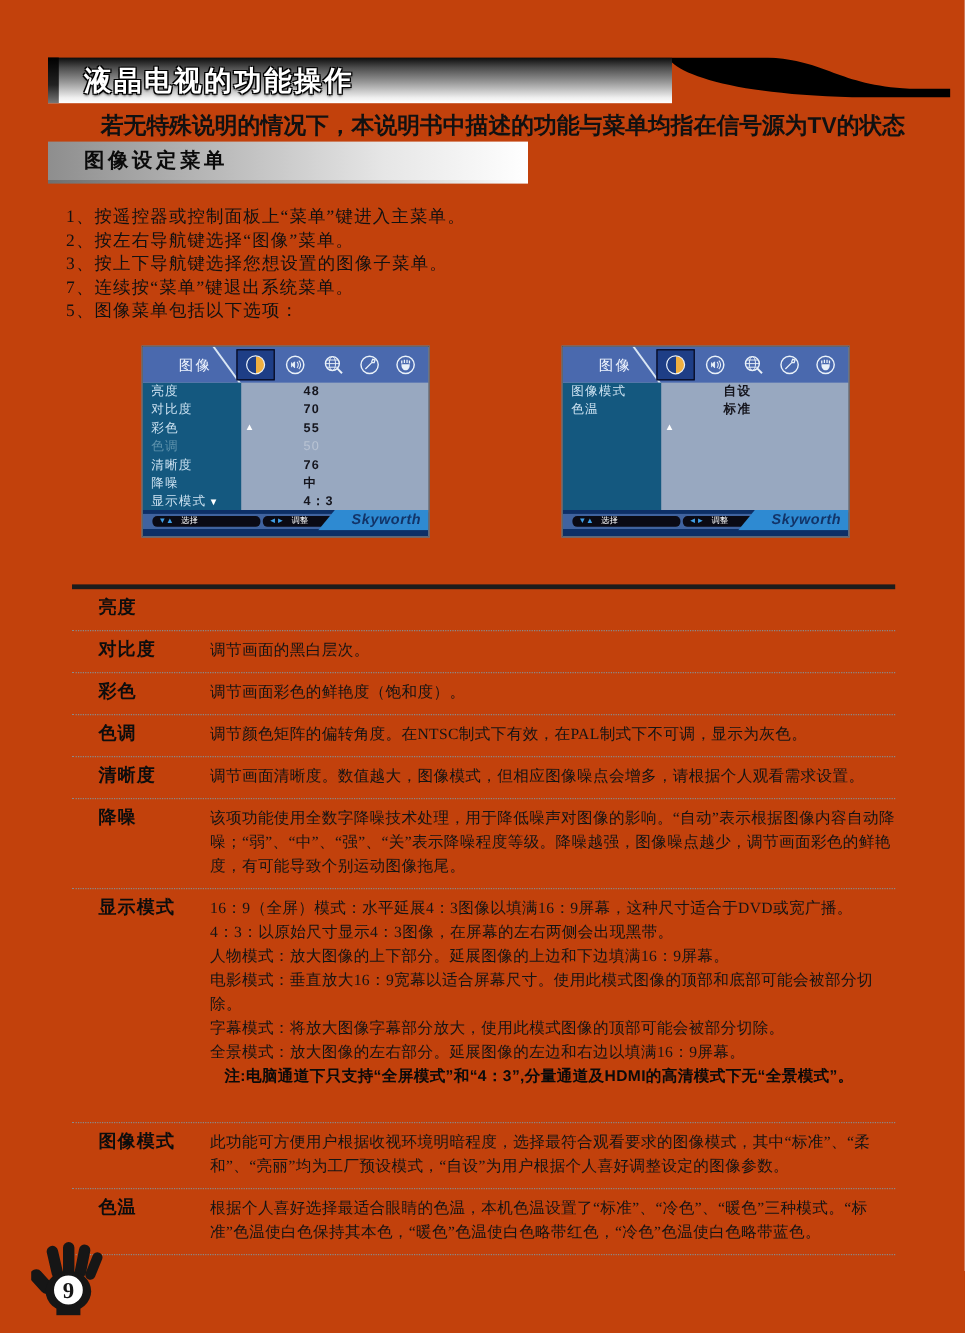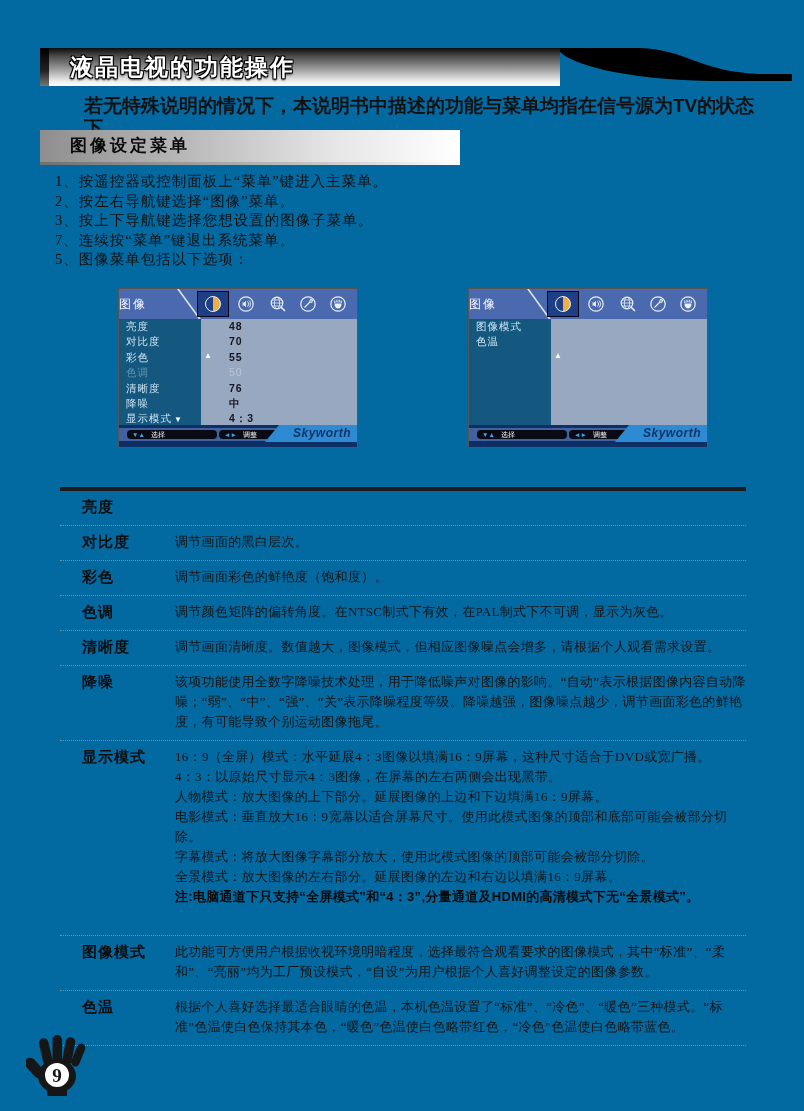--- a/index.html
+++ b/index.html
@@ -1,69 +1,69 @@
 <!DOCTYPE html>
 <html><head>
 <meta charset="utf-8">
 <style>
   html,body{margin:0;padding:0;background:#e8e8e8;}
-  .page{position:relative;width:804px;height:1111px;background:#0369a1;margin:0 auto;
+  .page{position:relative;width:804px;height:1111px;background:#c2410c;margin:0 auto;
         font-family:"Liberation Sans",sans-serif;overflow:hidden;}
 
   
   .banner{position:absolute;left:40px;top:48px;width:752px;height:38px;}
   .banner-grad{position:absolute;left:0;top:0;width:520px;height:38px;
      background:linear-gradient(180deg,#0c0c0c 0%,#4d4d4d 22%,#9a9a9a 55%,#efefef 88%,#ffffff 100%);}
   .banner-edge{position:absolute;left:0;top:0;width:9px;height:38px;
      background:linear-gradient(180deg,#000 0%,#222 60%,#777 100%);}
   .banner-title{position:absolute;left:30px;top:0;height:38px;line-height:38px;
      font-size:23px;font-weight:bold;color:#ffffff;letter-spacing:2px;
      text-shadow:-1px -1px 0 #000,1px -1px 0 #000,-1px 1px 0 #000,1px 1px 0 #000,0 2px 2px #333;}
   .banner-swoosh{position:absolute;left:520px;top:0;width:232px;height:38px;}
 
   
   .intro-note{position:absolute;left:84px;top:95px;width:700px;font-size:19px;font-weight:bold;
      color:#111;line-height:22px;}
 
   
-  .section-bar{position:absolute;left:40px;top:130px;width:400px;height:32px;
-     background:linear-gradient(90deg,#8e8e8e 0%,#b9b9b9 35%,#e6e6e6 70%,#ffffff 100%);padding-left:20px;}
+  .section-bar{position:absolute;left:40px;top:118px;width:400px;height:32px;
+     background:linear-gradient(90deg,#8e8e8e 0%,#b9b9b9 35%,#e6e6e6 70%,#ffffff 100%);}
   .section-bar:after{content:"";position:absolute;left:0;bottom:-3px;width:100%;height:3px;
      background:linear-gradient(90deg,#6f6f6f 0%,#bdbdbd 60%,#fff 100%);}
   .section-title{position:absolute;left:30px;top:0;height:32px;line-height:32px;
      font-size:17px;font-weight:bold;color:#0a0a0a;letter-spacing:3px;}
 
   
   .steps{position:absolute;left:55px;top:172px;width:620px;
      font-family:"Liberation Serif",serif;font-size:14.5px;color:#111;}
   .step{line-height:19.5px;letter-spacing:1px;}
 
   
   .osd{position:absolute;width:240px;height:160px;border:1px solid #555;background:#98a8c0;
      box-sizing:border-box;overflow:hidden;font-family:"Liberation Sans",sans-serif;}
   .osd-left{left:118px;top:288px;}
   .osd-right{left:468px;top:288px;}
   .osd-header{position:absolute;left:0;top:0;width:100%;height:30px;background:#4a69ae;}
-  .osd-tab{position:absolute;left:0;top:0;width:58px;height:30px;line-height:30px;text-align:left;
+  .osd-tab{position:absolute;left:0;top:0;width:58px;height:30px;line-height:30px;text-align:right;
      color:#f2f7ff;font-size:12px;letter-spacing:2px;}
   .osd-tab-sep{position:absolute;left:58px;top:0;width:2px;height:30px;background:#d9e6f4;
      transform:skewX(36deg);transform-origin:top left;}
   .osd-selbox{position:absolute;left:78px;top:2px;width:32px;height:26px;background:#1e3e86;
      border:1px solid #060618;box-sizing:border-box;}
   .icon-circle{position:absolute;top:7px;width:16px;height:16px;border:1px solid #e9f1f9;
      border-radius:50%;box-sizing:border-box;}
   .icon-contrast{left:86px;background:linear-gradient(90deg,rgba(0,0,0,0) 50%,#f0b040 50%);}
   .icon-slot{position:absolute;top:6px;width:18px;height:18px;}
   .osd-body{position:absolute;left:0;top:30px;width:100%;height:108px;background:#98a8c0;}
   .osd-sidebar{position:absolute;left:0;top:0;width:82px;height:108px;background:#14587f;}
   .osd-label{padding-left:7px;height:15.4px;line-height:15.4px;font-size:10.5px;color:#cfe4f3;
      letter-spacing:1px;white-space:nowrap;}
   .osd-label.dim{color:#5f93ad;}
   .osd-values{position:absolute;left:82px;top:0;width:158px;height:108px;}
-  .osd-value{padding-left:28px;height:15.4px;line-height:15.4px;font-size:10.5px;color:#15151d;
+  .osd-value{padding-left:52px;height:15.4px;line-height:15.4px;font-size:10.5px;color:#15151d;
      font-weight:bold;letter-spacing:1px;}
   .osd-value.dim{color:#b9c3d3;font-weight:normal;}
   .osd-arrow{position:absolute;color:#ffffff;font-size:8px;line-height:8px;}
   .arrow-up{left:85px;top:33px;}
   .arrow-dn-right{left:85px;top:128px;}
   .lbl-arrow{color:#ffffff;font-size:8px;margin-left:2px;}
   .osd-footer{position:absolute;left:0;bottom:0;width:100%;height:22px;background:#0d2f66;}
   .footer-band{position:absolute;left:0;top:3px;width:165px;height:13px;background:#40639f;
      clip-path:polygon(0 0,157px 0,165px 13px,0 13px);}
   .brand-zone{position:absolute;right:0;top:0;width:92px;height:17px;background:#2e8ad2;
@@ -77,21 +77,21 @@
   .key-arrows{color:#3fa0e8;font-size:6.5px;margin-right:6px;}
 
   
   .spec-table{position:absolute;left:60px;top:487px;width:686px;border-top:4px solid #1c1c1c;}
   .spec-row{display:flex;border-bottom:1px dotted #8a8a8a;padding:6px 0 8px 0;}
   .spec-term{width:115px;box-sizing:border-box;padding-left:22px;font-size:15px;font-weight:bold;
      color:#0d0d0d;line-height:20px;letter-spacing:1px;}
   .spec-desc{flex:1;font-family:"Liberation Serif",serif;font-size:13px;color:#141414;
      line-height:20px;white-space:pre-line;letter-spacing:0.3px;}
   .spec-note{font-family:"Liberation Sans",sans-serif;font-weight:bold;font-size:13px;
-     line-height:20px;color:#0a0a0a;}
+     line-height:20px;color:#0a0a0a;margin-left:12px;}
 
   
   .hand{position:absolute;left:26px;top:1034px;width:64px;height:66px;}
   .hand text{font-family:"Liberation Serif",serif;}
 </style>
 </head>
 <body>
 
 <div class="page">
 
@@ -199,20 +199,24 @@
       <svg class="icon-slot" style="left:210px" viewBox="0 0 18 18">
         <circle cx="9" cy="9" r="7.2" fill="none" stroke="#e9f1f9" stroke-width="1.2"></circle>
         <path d="M5.8 8 L5.8 5.5 M8 7.5 L8 4.8 M10.2 7.5 L10.2 4.8 M12.2 8 L12.2 5.5" stroke="#e9f1f9" stroke-width="1.1"></path>
         <path d="M5.5 8.5 C5.5 12 7 13.5 9 13.5 C11 13.5 12.5 12 12.5 8.5 Z" fill="#e9f1f9"></path>
       </svg>
     </div>
     <div class="osd-body">
       <div class="osd-sidebar">
         <div class="osd-label">图像模式</div>
         <div class="osd-label">色温</div>
+      </div>
+      <div class="osd-values">
+        <div class="osd-value">自设</div>
+        <div class="osd-value">标准</div>
       </div>
       <div class="osd-arrow arrow-up">▲</div>
       <div class="osd-arrow arrow-dn-right">▼</div>
     </div>
     <div class="osd-footer">
       <div class="footer-band"></div>
       <div class="key-strip strip-select"><span class="key-arrows">▼▲</span><span>选择</span></div>
       <div class="key-strip strip-adjust"><span class="key-arrows">◄►</span><span>调整</span></div>
       <div class="brand-zone"></div>
       <div class="brand-text">Skyworth</div>

